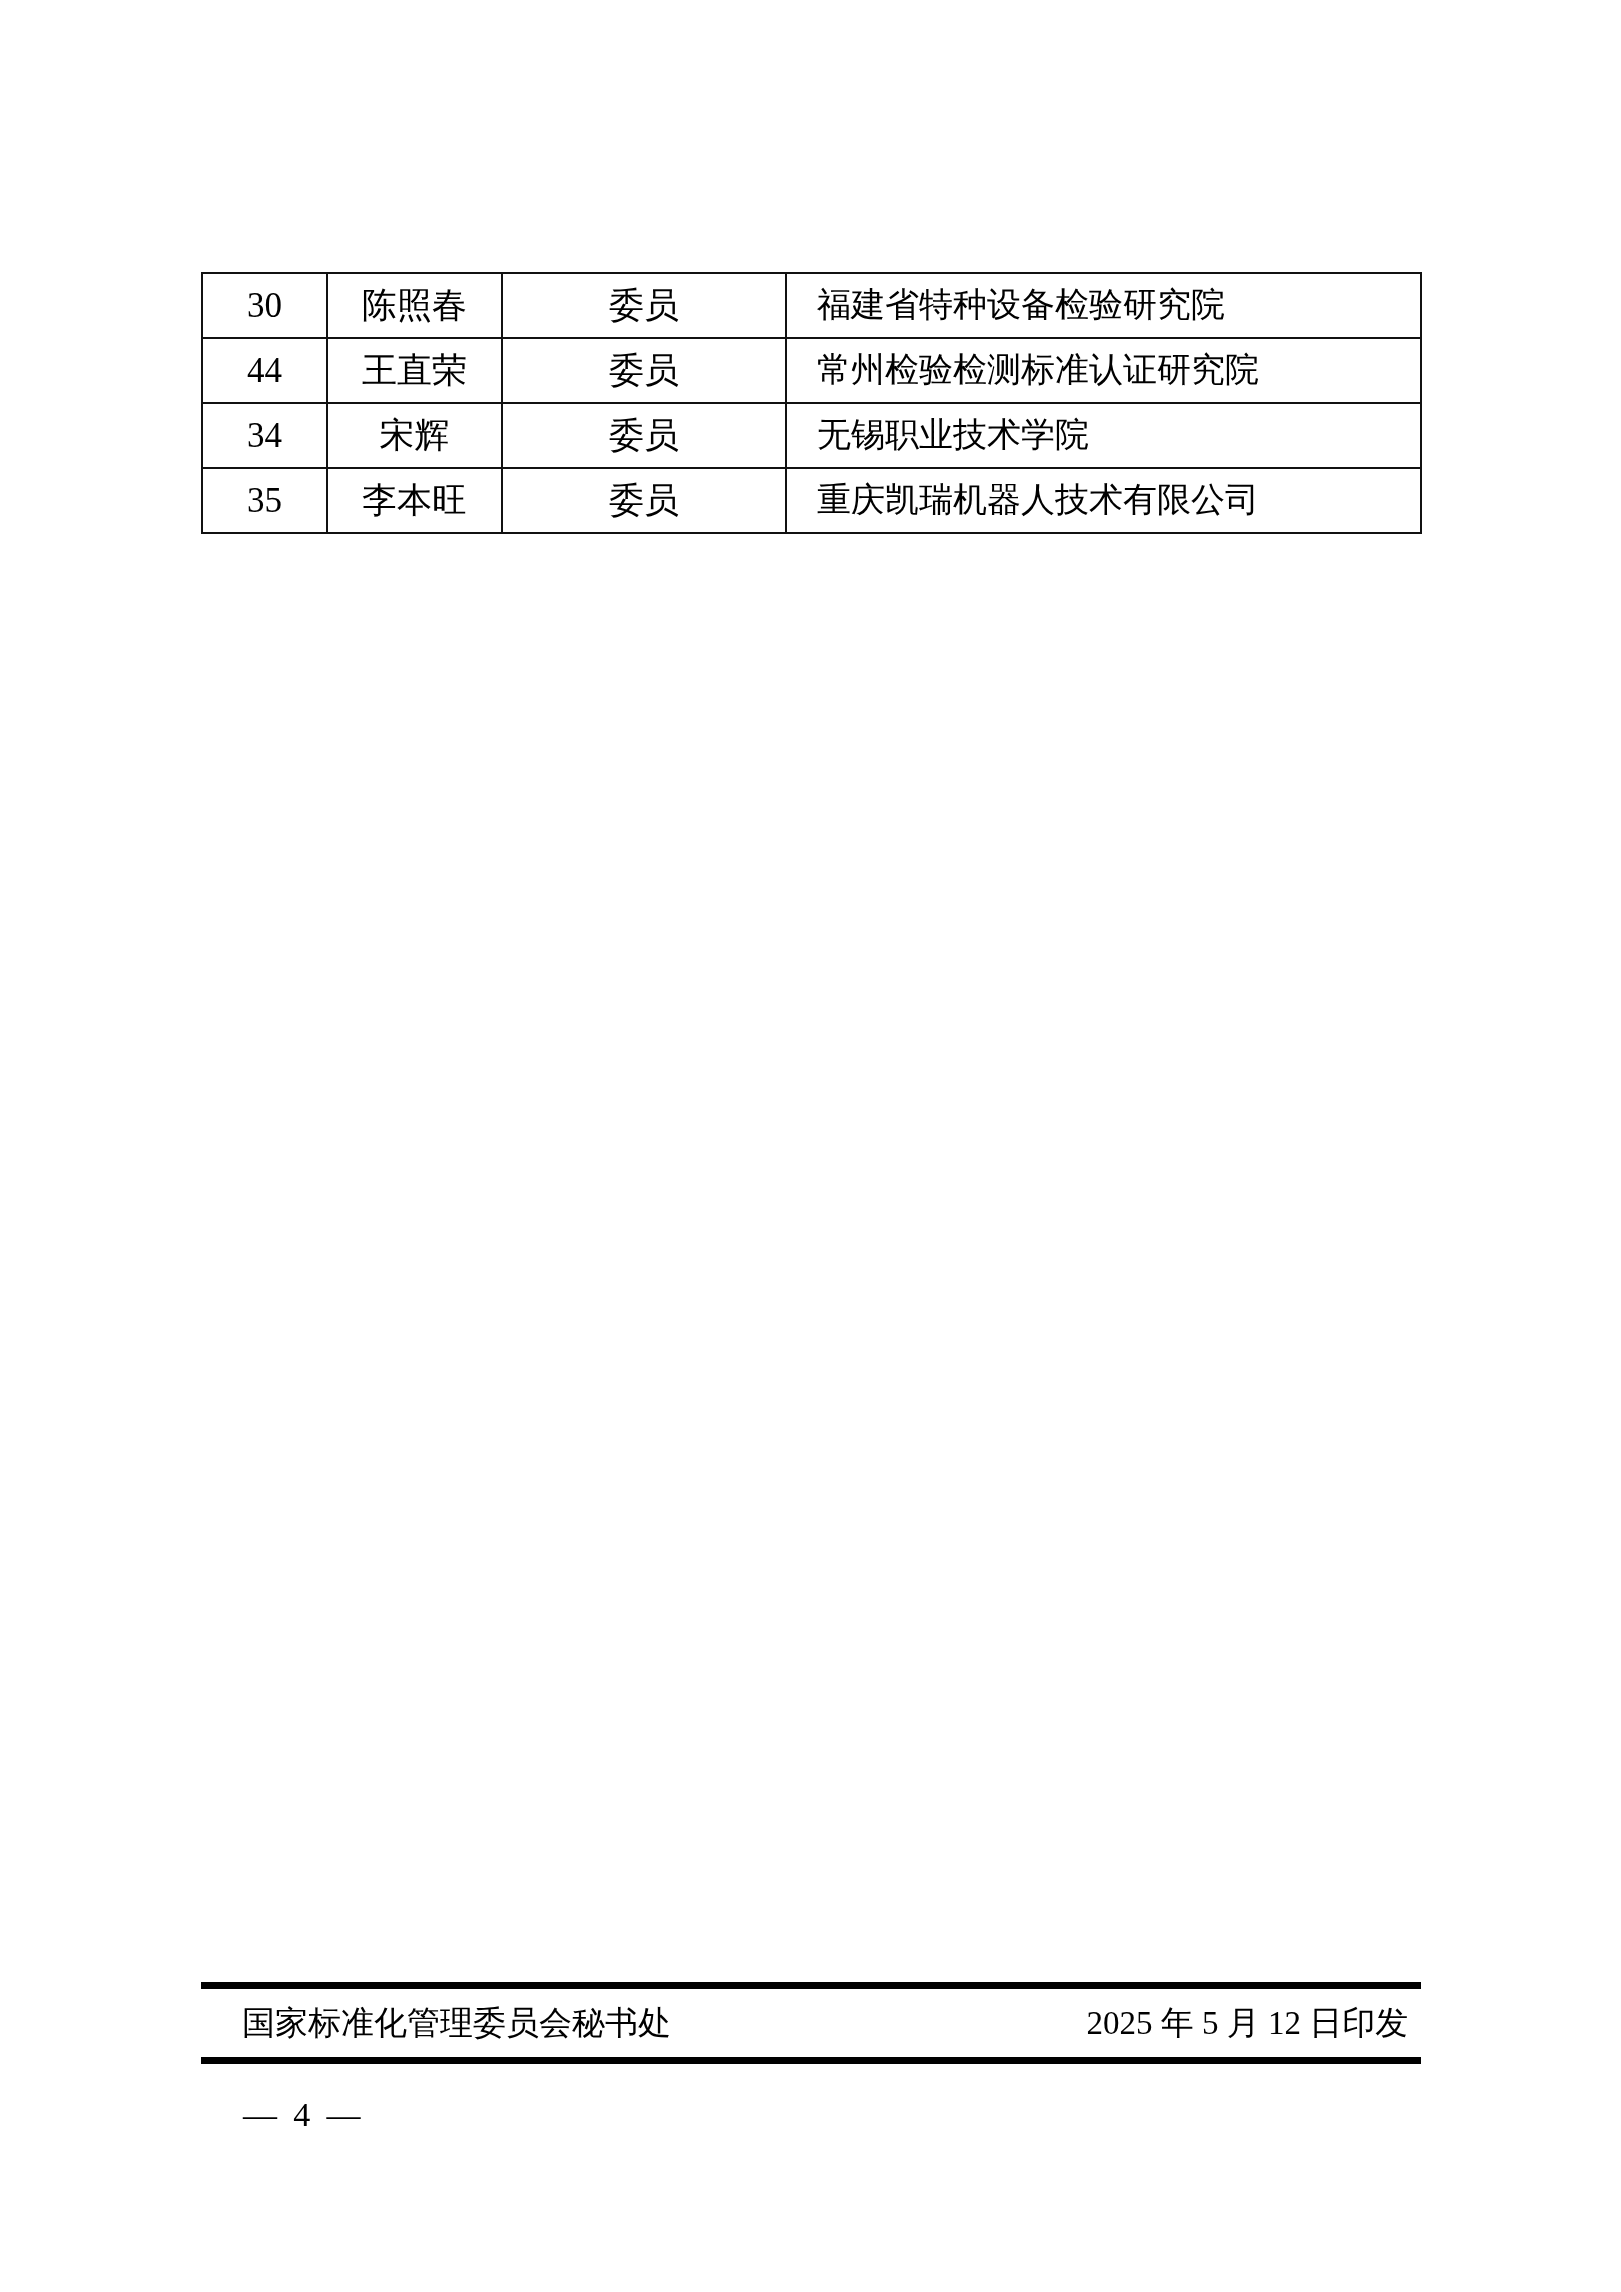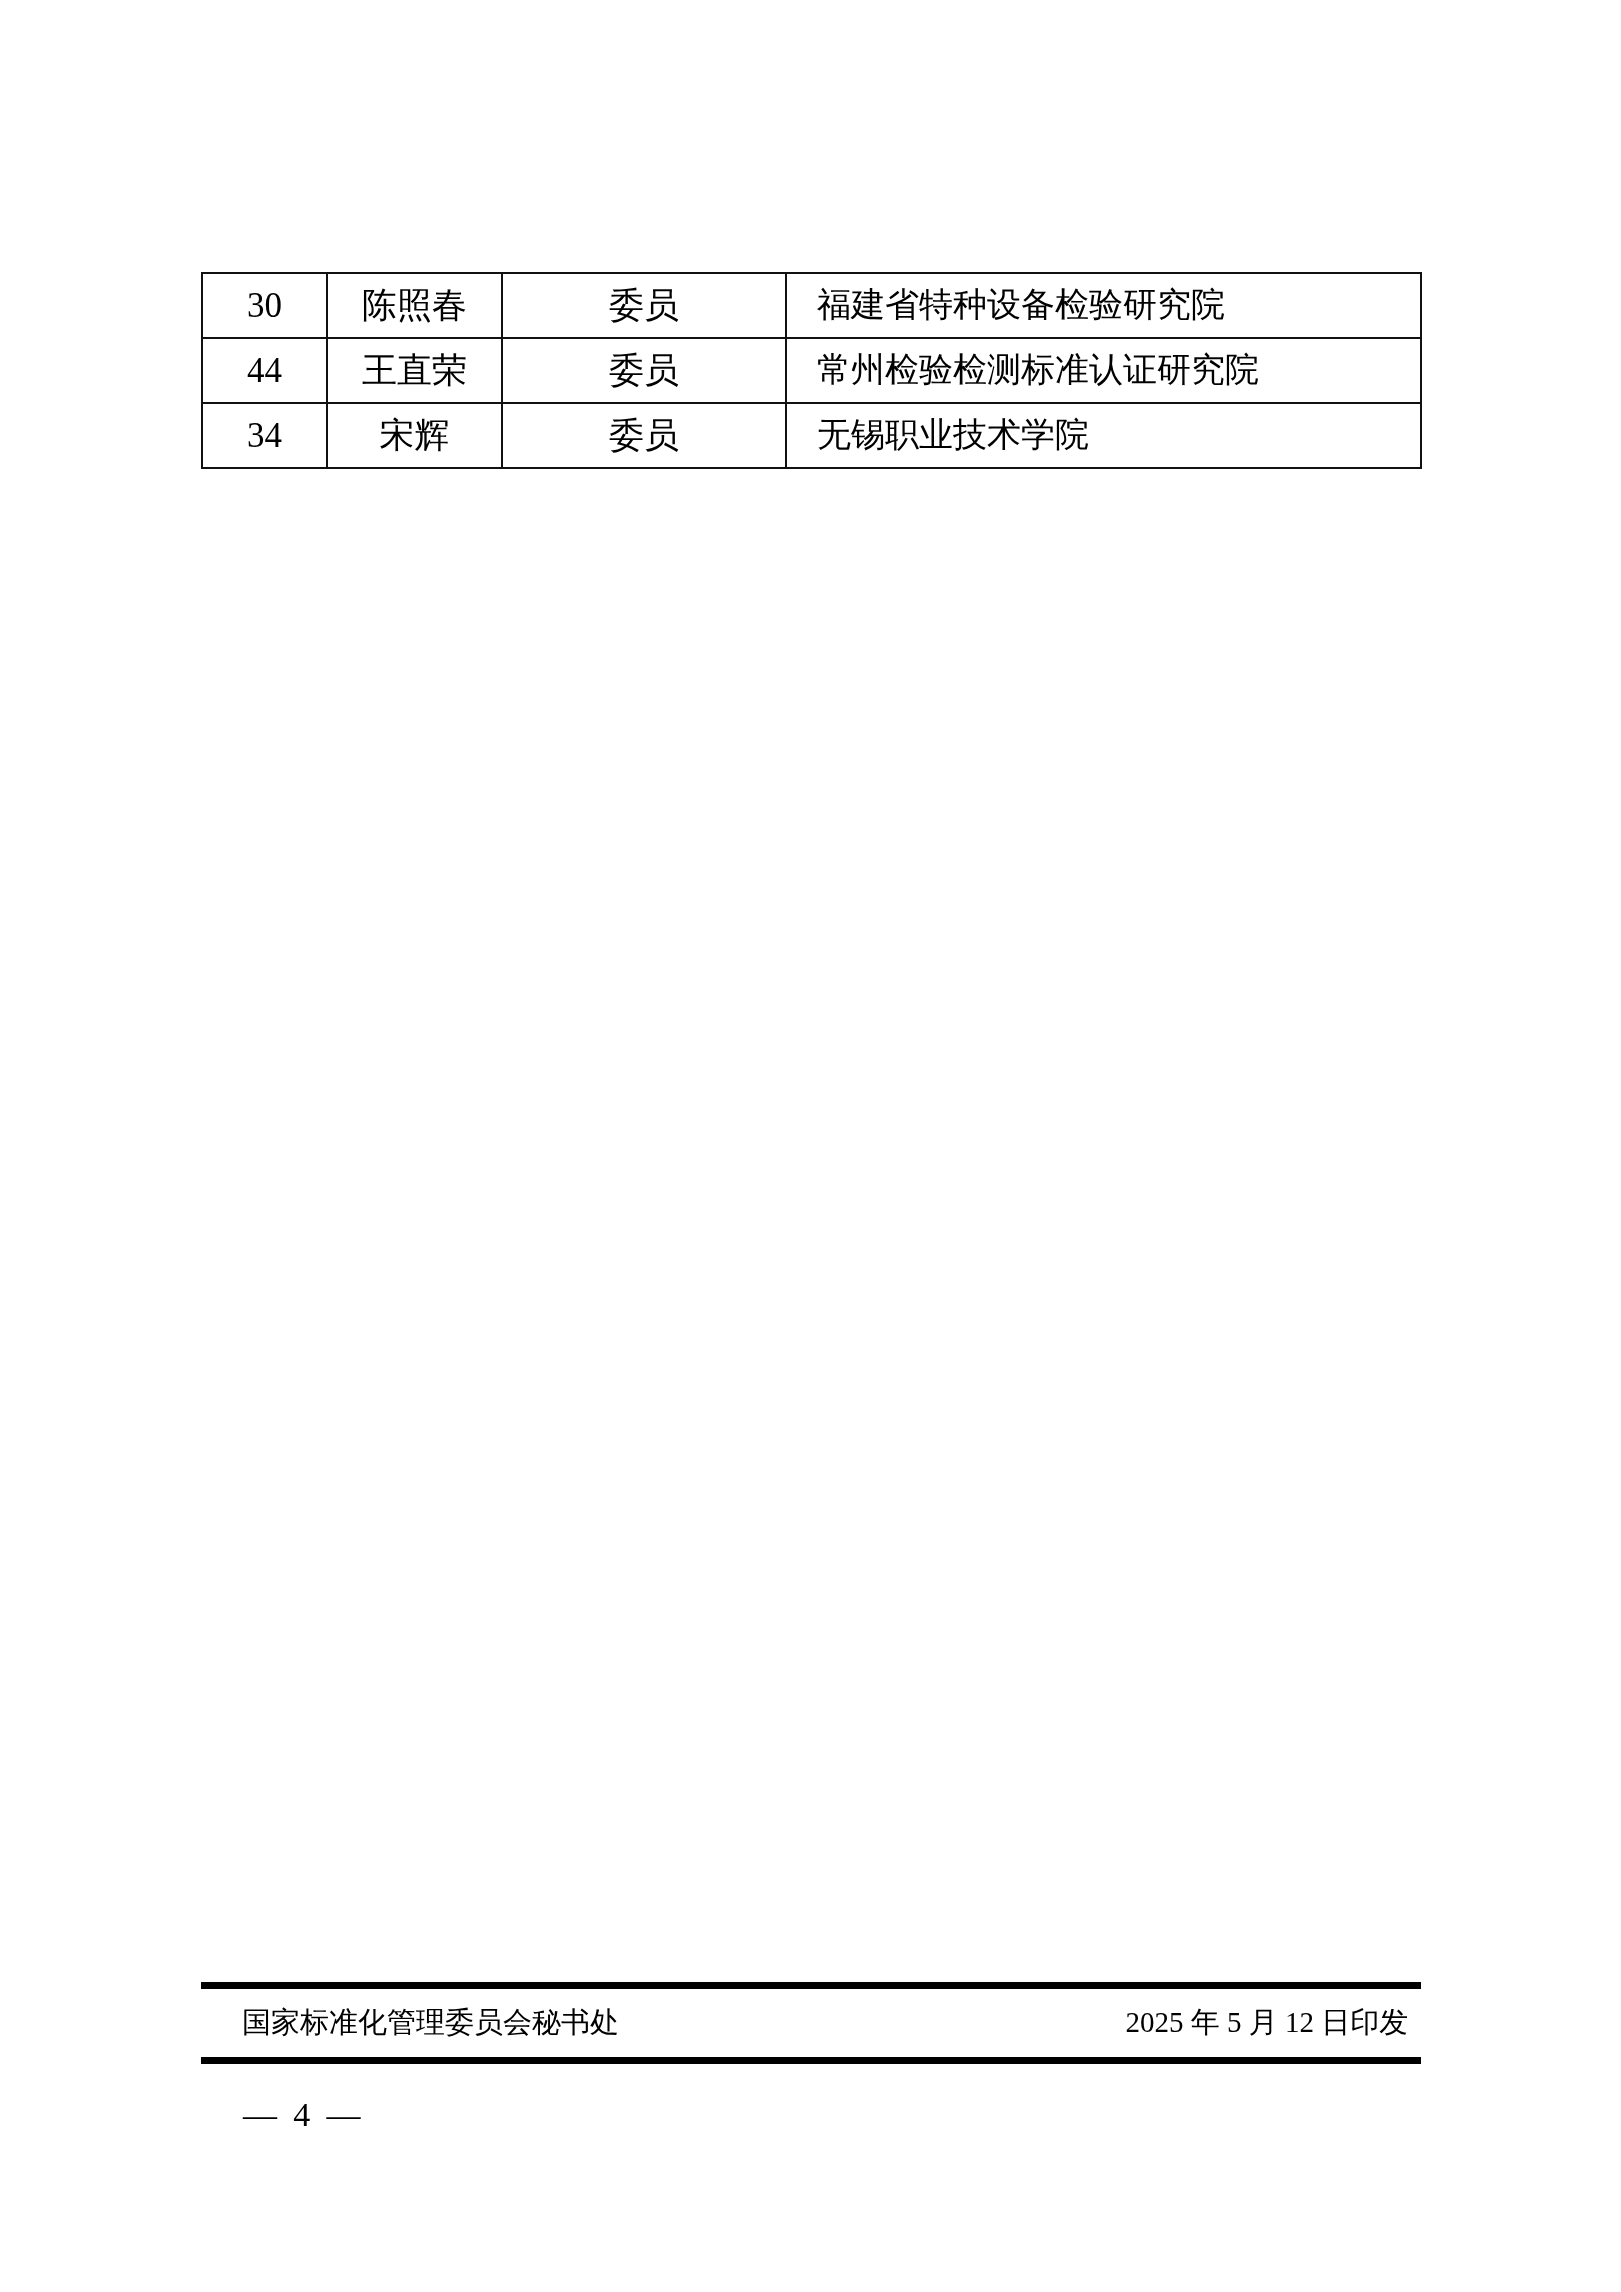--- a/index.html
+++ b/index.html
@@ -59,21 +59,21 @@
     left: 201px;
     top: 1977px;
     width: 1220px;
     height: 68px;
     display: flex;
     align-items: center;
     justify-content: space-between;
     box-sizing: border-box;
     padding-left: 41px;
     padding-right: 12.7px;
-    font-size: 29px;
+    font-size: 33px;
   }
 
   .page-number {
     position: absolute;
     left: 243px;
     top: 2084px;
     font-size: 34px;
     letter-spacing: 3.9px;
     white-space: nowrap;
   }
@@ -107,20 +107,26 @@
 
 
 
     <tr>
       <td>34</td>
       <td>宋辉</td>
       <td>委员</td>
       <td class="org-cell">无锡职业技术学院</td>
     </tr>
 
+    <tr>
+      <td>35</td>
+      <td>李本旺</td>
+      <td>委员</td>
+      <td class="org-cell">重庆凯瑞机器人技术有限公司</td>
+    </tr>
 
   </tbody>
   </table>
 
   <div class="footer-rule footer-rule-top"></div>
 
   <div class="footer-bar">
     <span>国家标准化管理委员会秘书处</span>
     <span>2025 年 5 月 12 日印发</span>
   </div>

